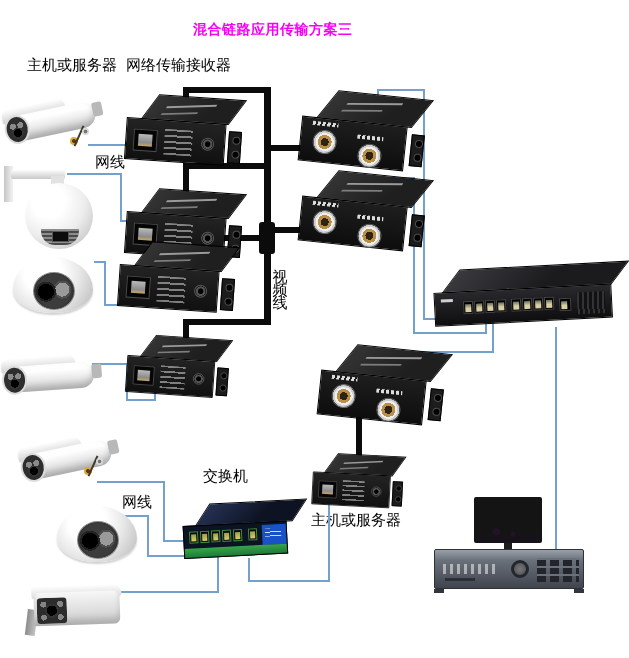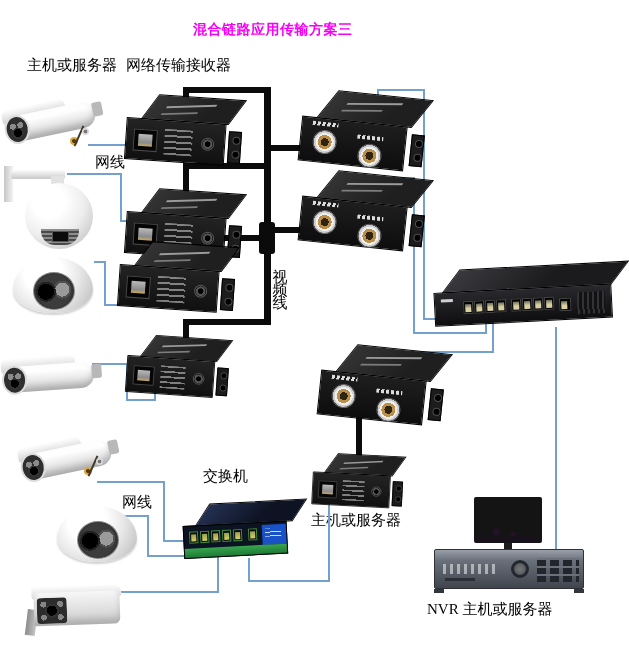--- a/index.html
+++ b/index.html
@@ -152,21 +152,20 @@
 <div id="canvas">
 
   <div class="title" style="left:193px;top:21px">混合链路应用传输方案三</div>
   <div class="label" style="left:27px;top:56px">主机或服务器</div>
   <div class="label" style="left:126px;top:56px">网络传输接收器</div>
   <div class="label" style="left:95px;top:153px">网线</div>
   <div class="label vert" style="left:270px;top:257px;height:100px">视频线</div>
   <div class="label" style="left:203px;top:467px">交换机</div>
   <div class="label" style="left:122px;top:493px">网线</div>
   <div class="label" style="left:311px;top:511px">主机或服务器</div>
-  <div class="label" style="left:427px;top:600px">NVR 主机或服务器</div>
 
   <div class="vl" style="left:183px;top:87px;width:6px;height:24px"></div>
   <div class="vl" style="left:183px;top:87px;width:88px;height:6px"></div>
   <div class="vl" style="left:264px;top:87px;width:7px;height:238px"></div>
   <div class="vl" style="left:259px;top:222px;width:16px;height:32px;border-radius:3px"></div>
   <div class="vl" style="left:183px;top:163px;width:86px;height:6px"></div>
   <div class="vl" style="left:183px;top:163px;width:6px;height:38px"></div>
   <div class="vl" style="left:183px;top:235px;width:86px;height:6px"></div>
   <div class="vl" style="left:183px;top:235px;width:6px;height:20px"></div>
   <div class="vl" style="left:183px;top:319px;width:88px;height:6px"></div>

